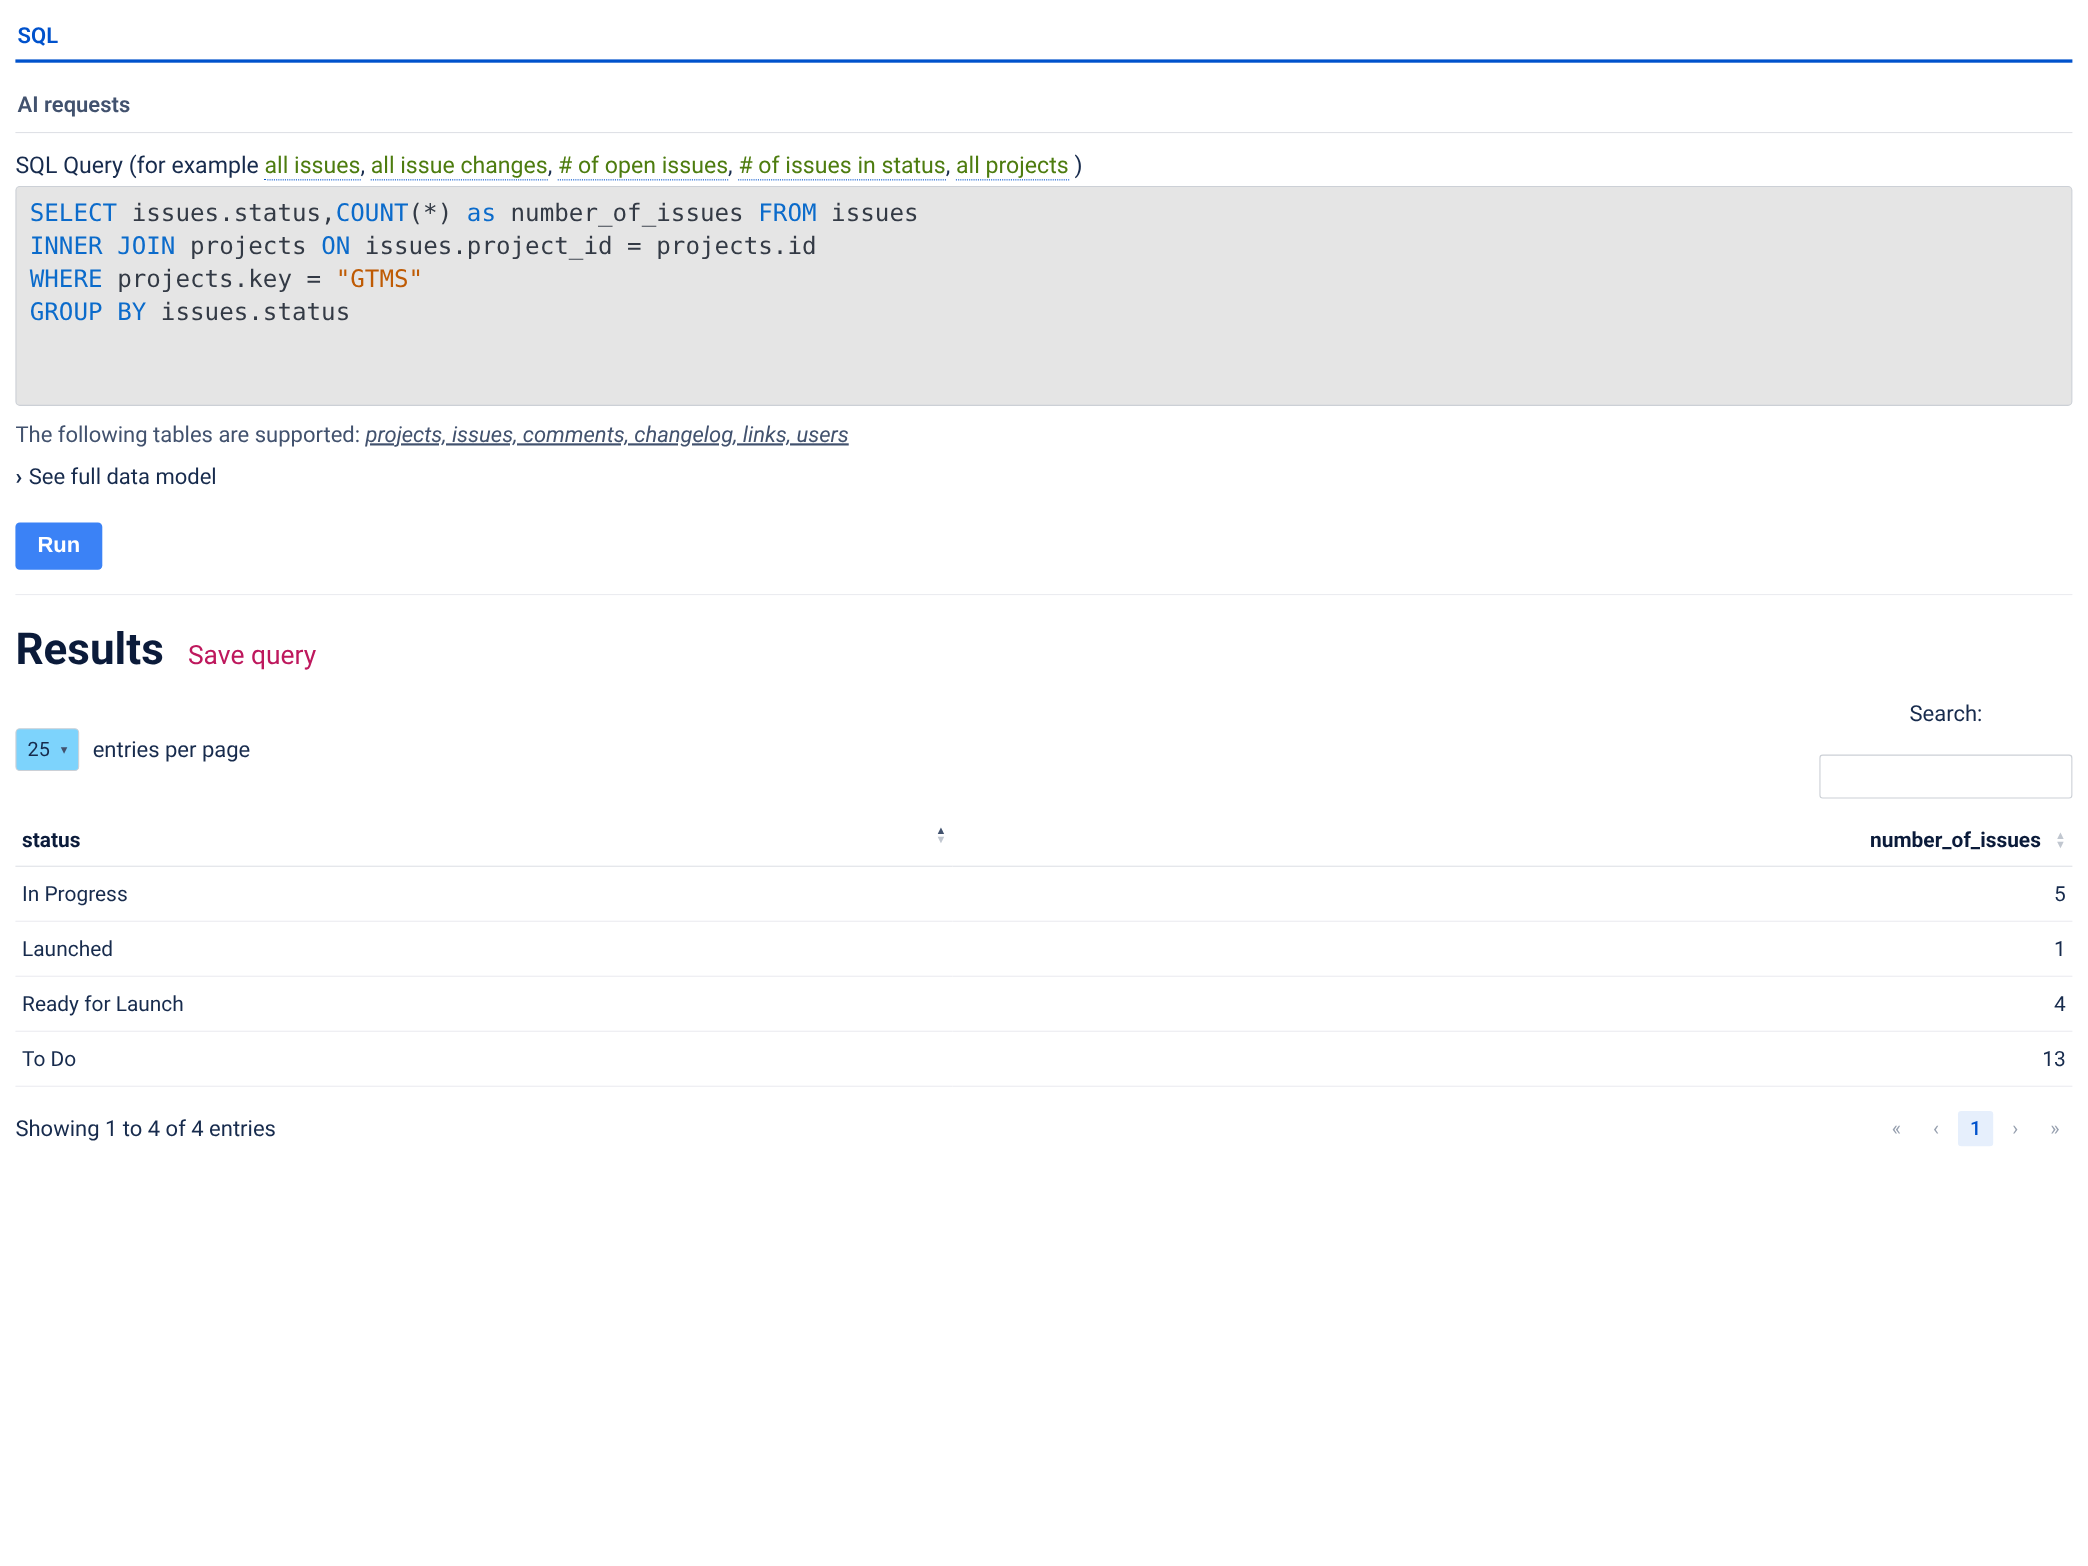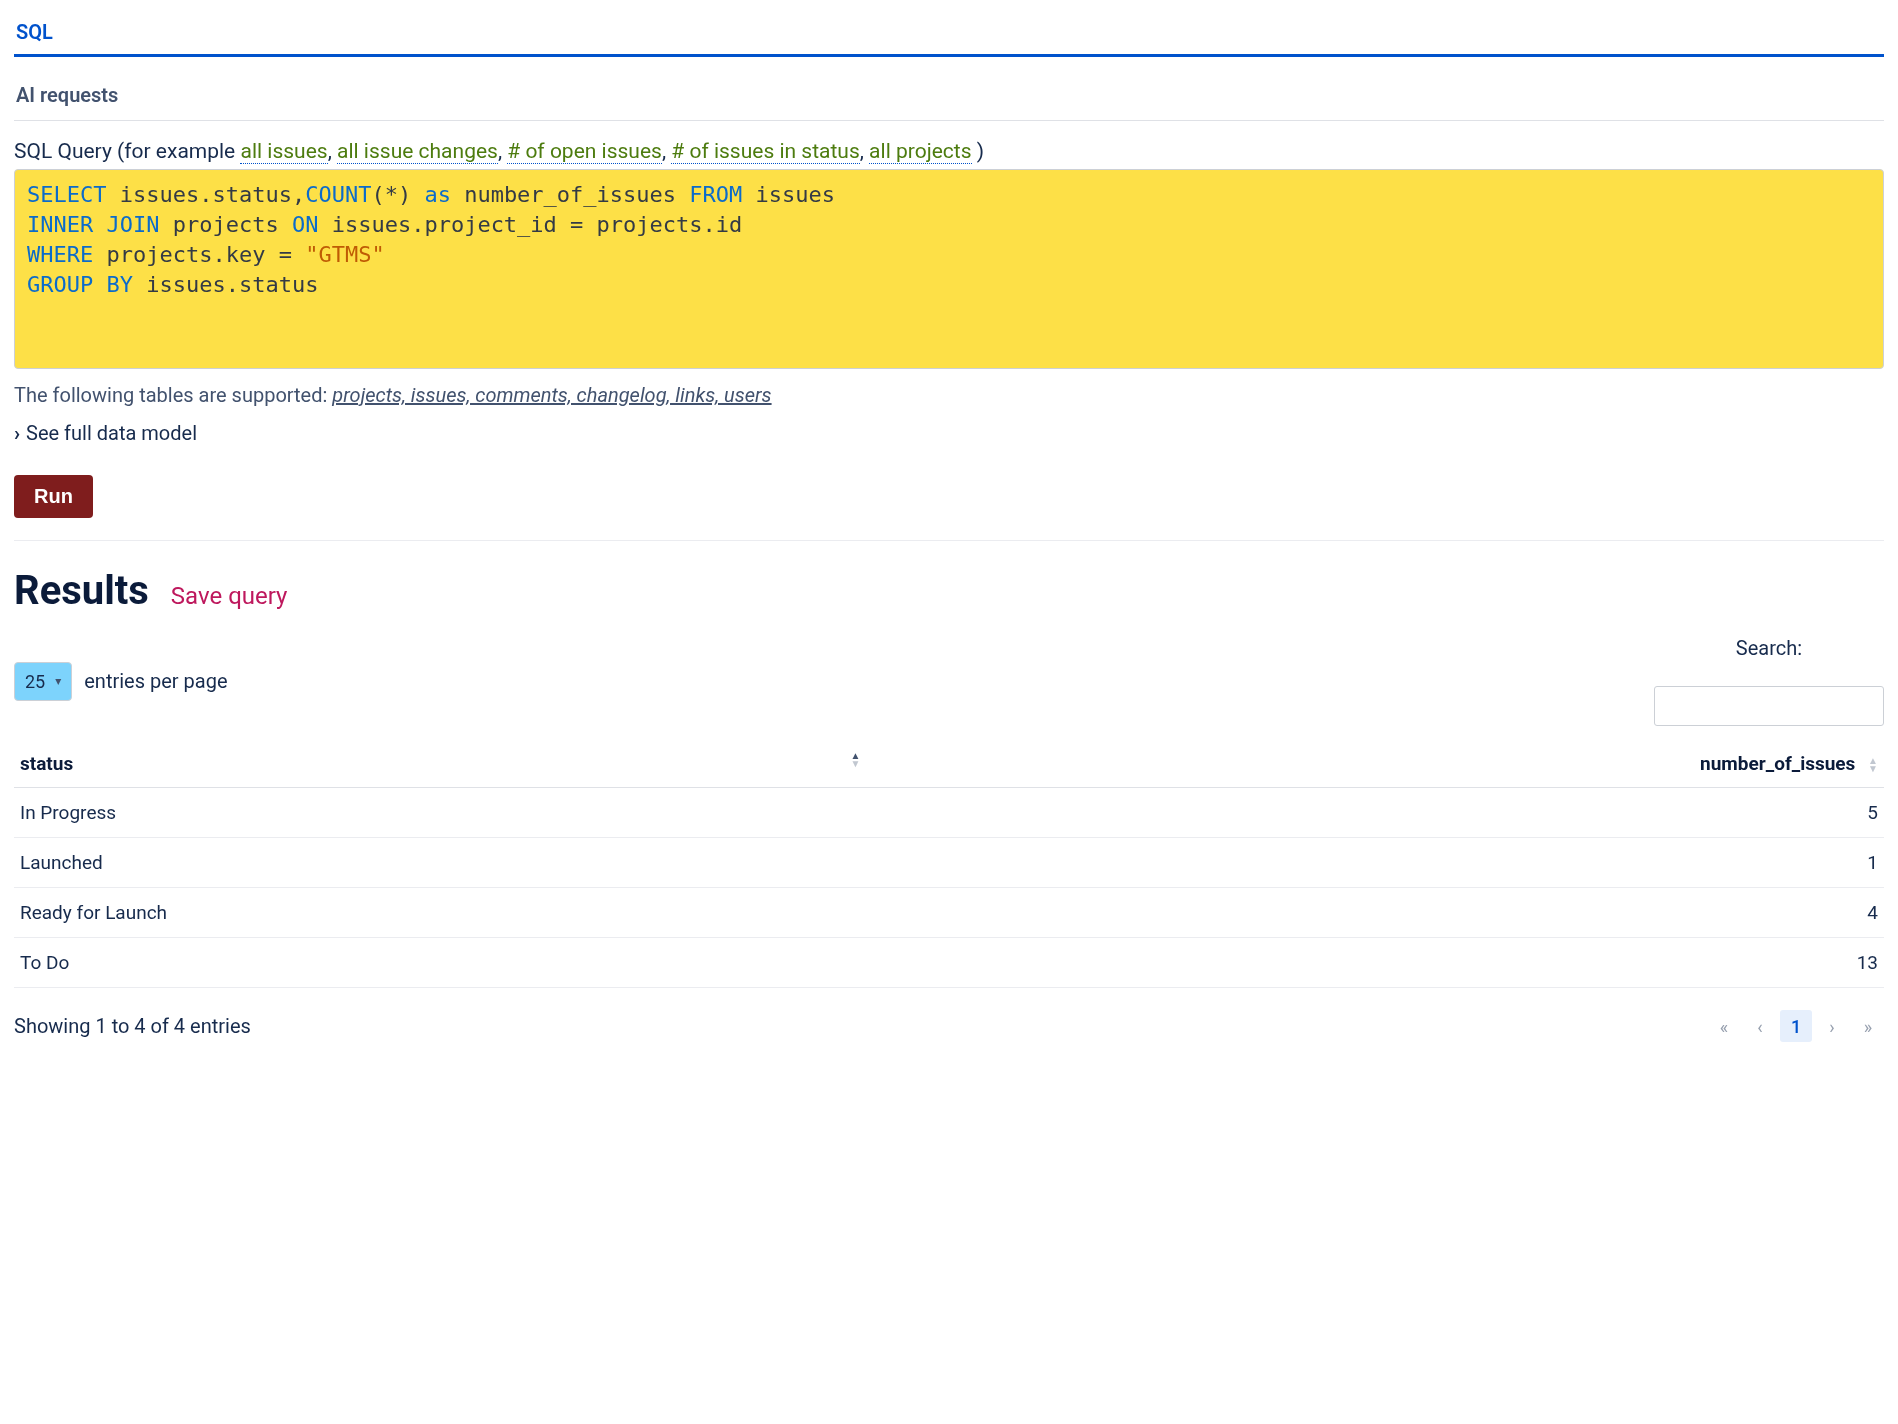--- a/index.html
+++ b/index.html
@@ -35,21 +35,21 @@
   }
   .ex-link {
     color: #4d7c0f;
     text-decoration: none;
     border-bottom: 1px dotted #0052CC;
     cursor: pointer;
   }
   .query-box {
     border: 1px solid #CCD0D6;
     border-radius: 4px;
-    background: #fde047;
+    background: #e5e5e5;
     padding: 10px 12px 10px 12px;
     min-height: 200px;
     font-family: ui-monospace, SFMono-Regular, Menlo, Consolas, monospace;
     font-size: 22px;
     line-height: 1.36;
     color: #333A45;
     white-space: pre-wrap;
   }
   .kw { color: #0B6BCB; }
   .str { color: #BF5B04; }
@@ -66,21 +66,21 @@
     font-size: 20px;
     color: #172B4D;
     margin-top: 14px;
     cursor: pointer;
   }
   .datamodel .chev {
     font-weight: 700;
   }
   .run-btn {
     margin-top: 30px;
-    background: #7f1d1d;
+    background: #3b82f6;
     color: #fff;
     border: none;
     border-radius: 4px;
     font-size: 20px;
     font-weight: 600;
     padding: 10px 20px;
     cursor: pointer;
   }
   .div-line {
     border: none;

